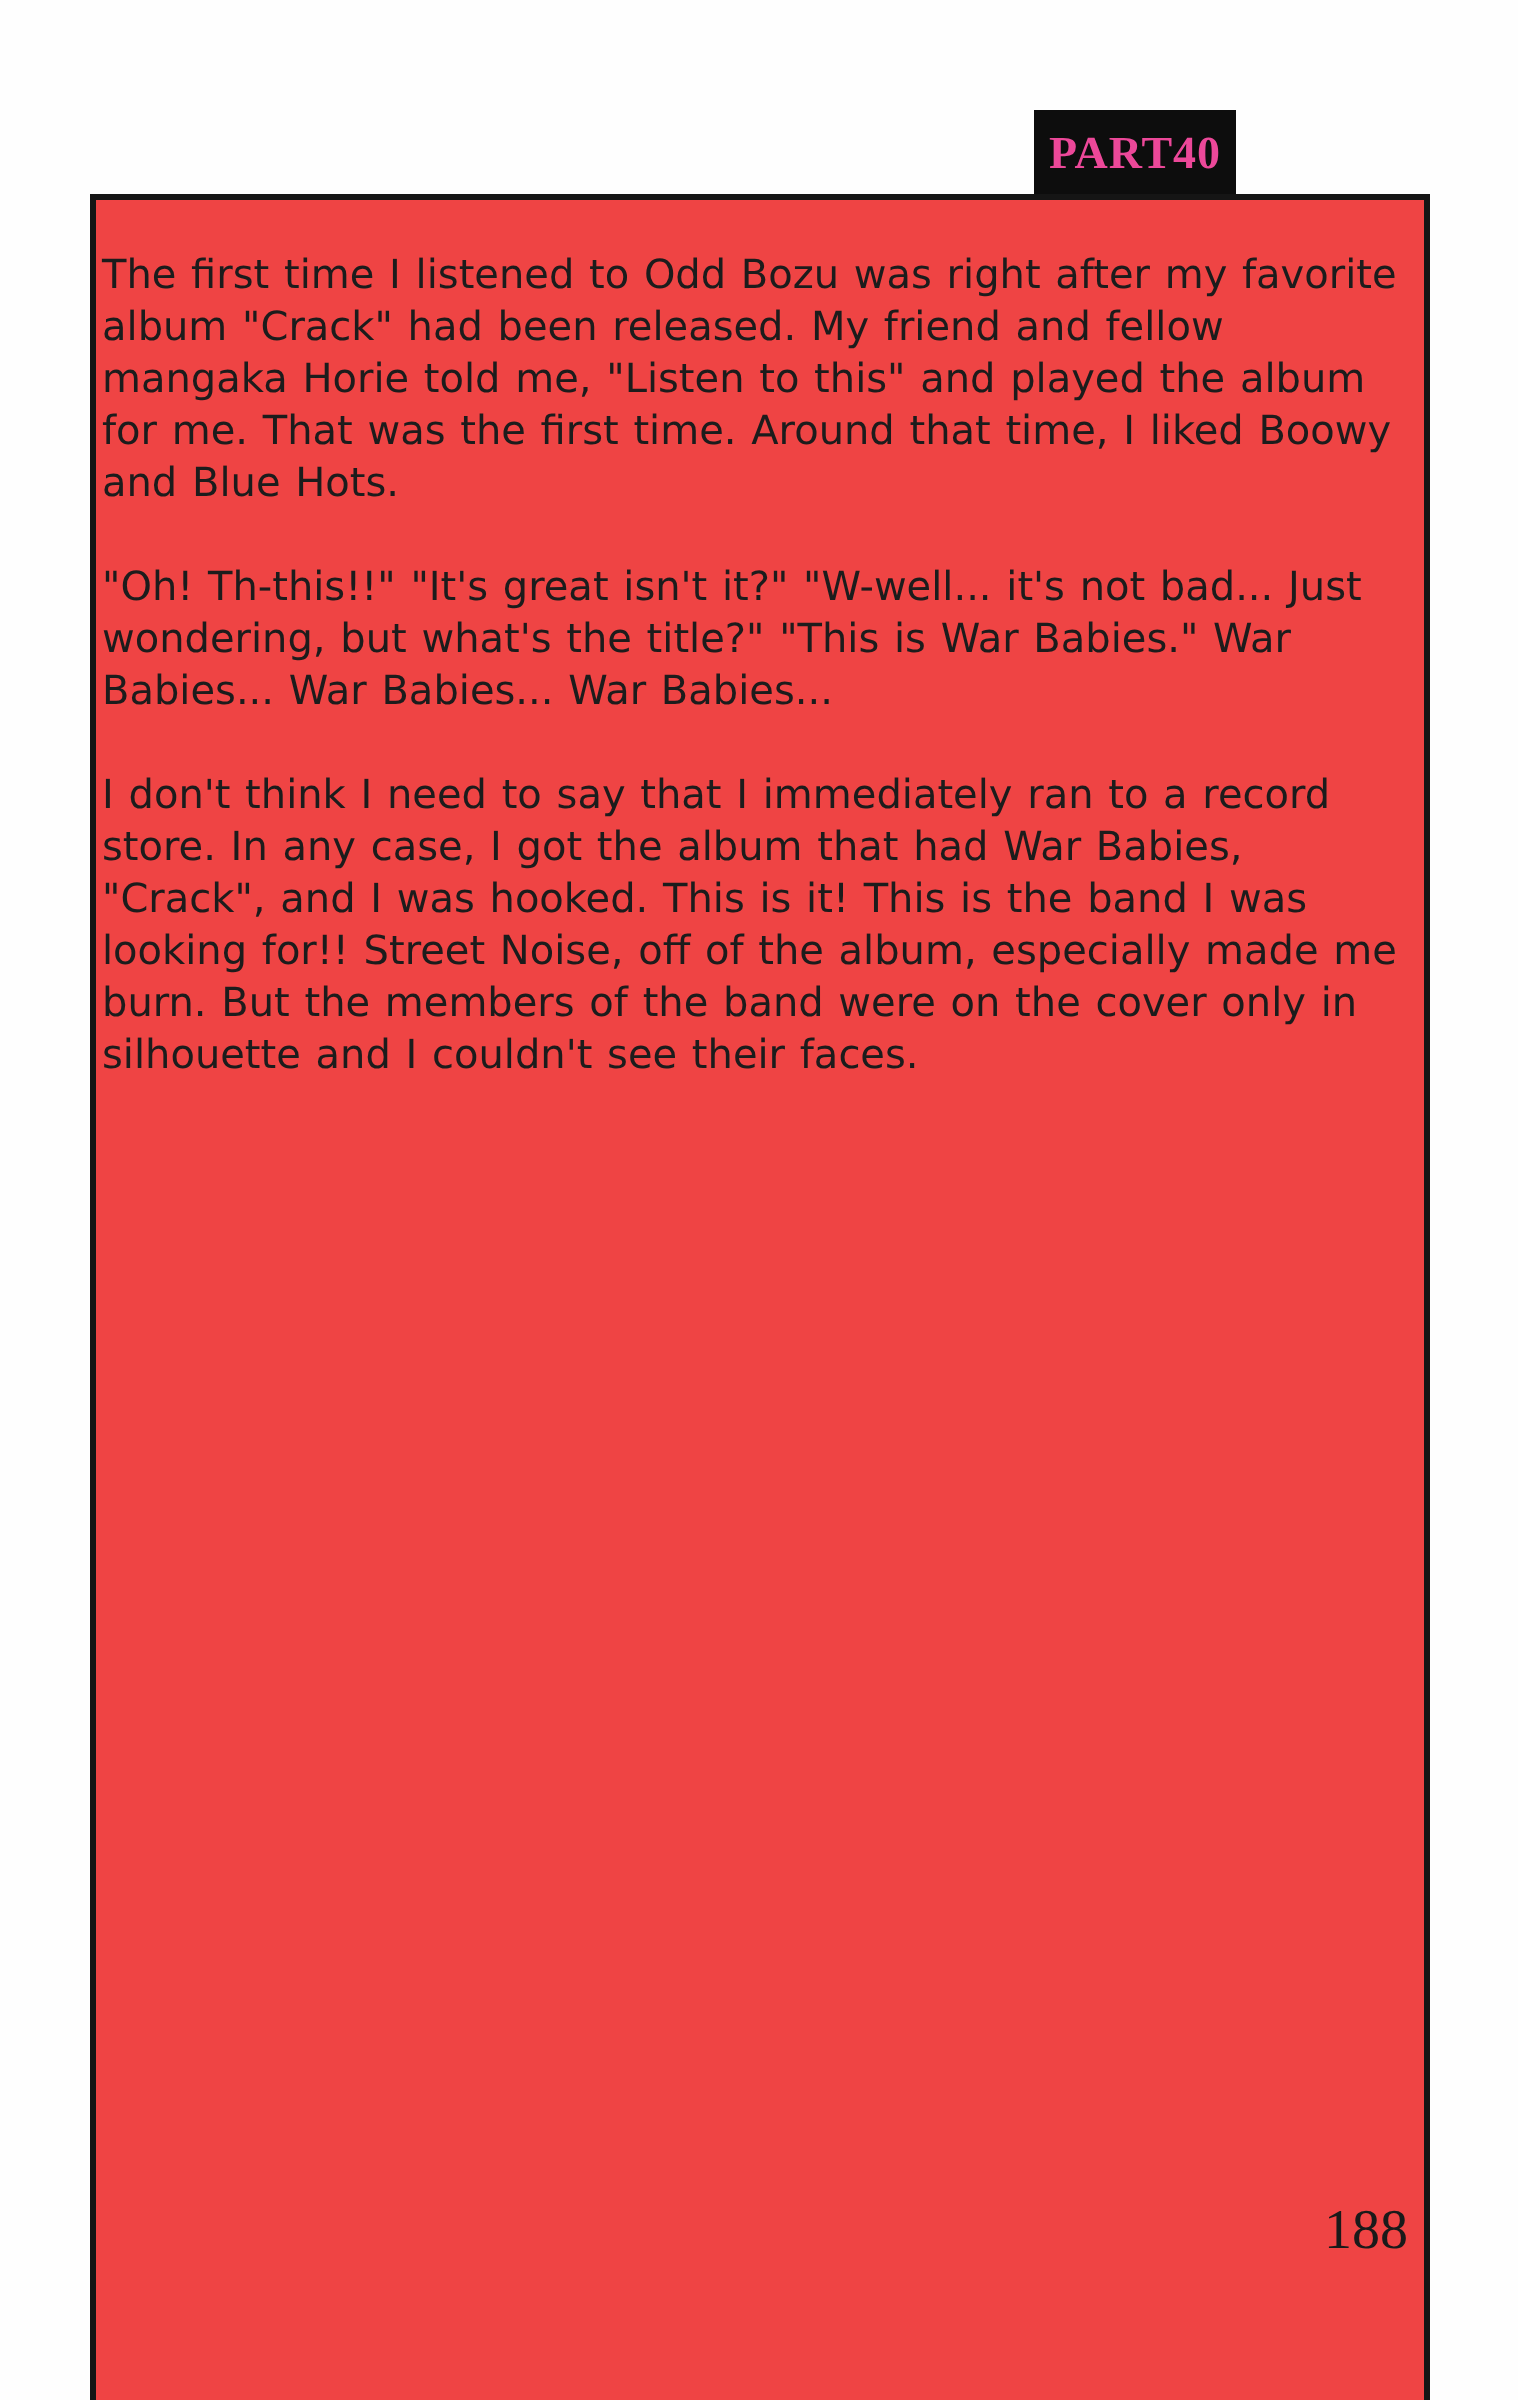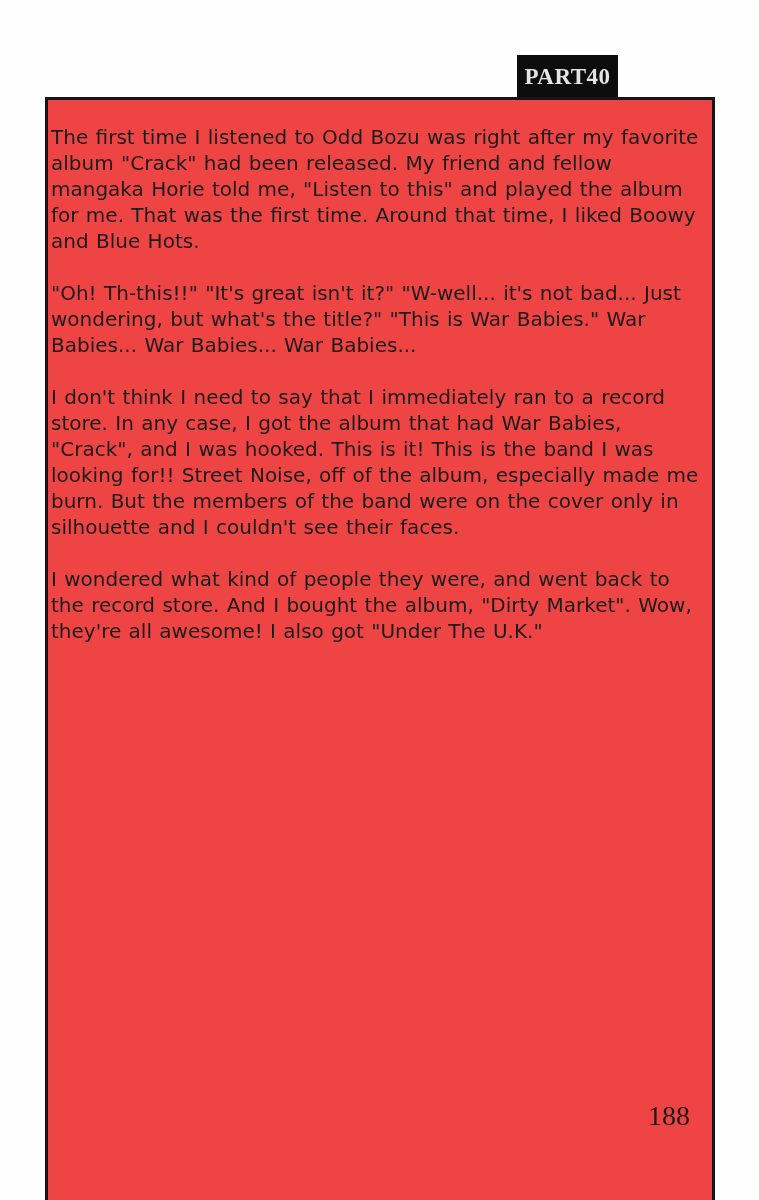--- a/index.html
+++ b/index.html
@@ -19,21 +19,21 @@
     background: #fefefe;
   }
 
   .part-badge {
     position: absolute;
     left: 517px;
     top: 55px;
     width: 101px;
     height: 43px;
     background: #0d0d0d;
-    color: #e5e5e5;
+    color: #ec4899;
     font-family: "Liberation Serif", serif;
     font-weight: bold;
     font-size: 23px;
     letter-spacing: 0.5px;
     display: flex;
     align-items: center;
     justify-content: center;
     line-height: 1;
   }
 
@@ -60,38 +60,37 @@
     margin: 0 0 26px 0;
     letter-spacing: 0px;
     word-spacing: 1px;
   }
 
   .page-number {
     position: absolute;
     left: 648px;
     top: 1102px;
     width: 70px;
-    text-align: left;
+    text-align: center;
     font-family: "Liberation Serif", serif;
     font-size: 28px;
     color: #1a1a1a;
     line-height: 1;
   }
 </style>
 </head>
 <body>
 
 <div class="page">
 
   <div class="part-badge">PART40</div>
 
   <div class="text-panel">
     <div class="paragraphs">
         <p class="para">The first time I listened to Odd Bozu was right after my favorite album "Crack" had been released. My friend and fellow mangaka Horie told me, "Listen to this" and played the album for me. That was the first time. Around that time, I liked Boowy and Blue Hots.</p>
         <p class="para">"Oh! Th-this!!" "It's great isn't it?" "W-well... it's not bad... Just wondering, but what's the title?" "This is War Babies." War Babies... War Babies... War Babies...</p>
         <p class="para">I don't think I need to say that I immediately ran to a record store. In any case, I got the album that had War Babies, "Crack", and I was hooked. This is it! This is the band I was looking for!! Street Noise, off of the album, especially made me burn. But the members of the band were on the cover only in silhouette and I couldn't see their faces.</p>
-        <p class="para">I wondered what kind of people they were, and went back to the record store. And I bought the album, "Dirty Market". Wow, they're all awesome! I also got "Under The U.K."</p>
       </div>
   </div>
 
   <div class="page-number">188</div>
 
 </div>
 
 </body></html>

